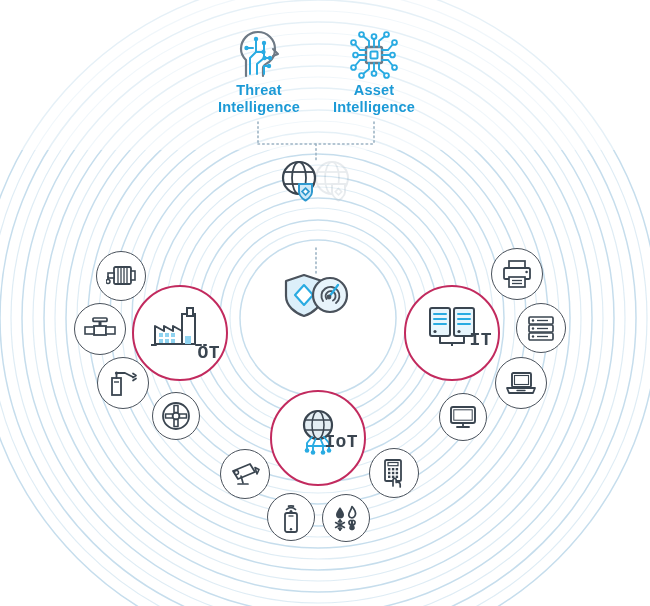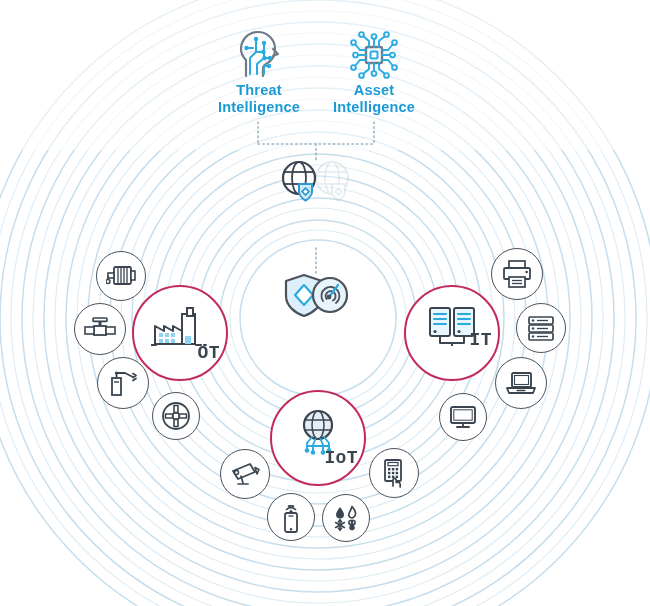--- a/index.html
+++ b/index.html
@@ -256,21 +256,21 @@
         <path d="M15 37 H37"></path>
       </g>
       <g fill="#29ABE2">
         <circle cx="15" cy="41.5" r="2.3"></circle>
           <circle cx="21" cy="43.5" r="2.3"></circle>
         <circle cx="31" cy="43.5" r="2.3"></circle>
           <circle cx="37" cy="41.5" r="2.3"></circle>
       </g>
     </svg>
   </div>
-  <div class="zone-label" style="left:278px;top:448px;width:80px;">IoT</div>
+  <div class="zone-label" style="left:278px;top:432px;width:80px;">IoT</div>
 
   <div class="node" style="left:96px;top:251px;width:50px;height:50px;">
     <svg class="icon" width="30" height="26" viewBox="0 0 30 26">
       <rect x="8" y="4" width="17" height="17" rx="1.5" fill="#ffffff" stroke="#3A4550" stroke-width="1.8"></rect>
       <g stroke="#3A4550" stroke-width="1.3">
         <path d="M12 5 V20"></path>
           <path d="M15 5 V20"></path>
           <path d="M18 5 V20"></path>
           <path d="M21 5 V20"></path>
       </g>

